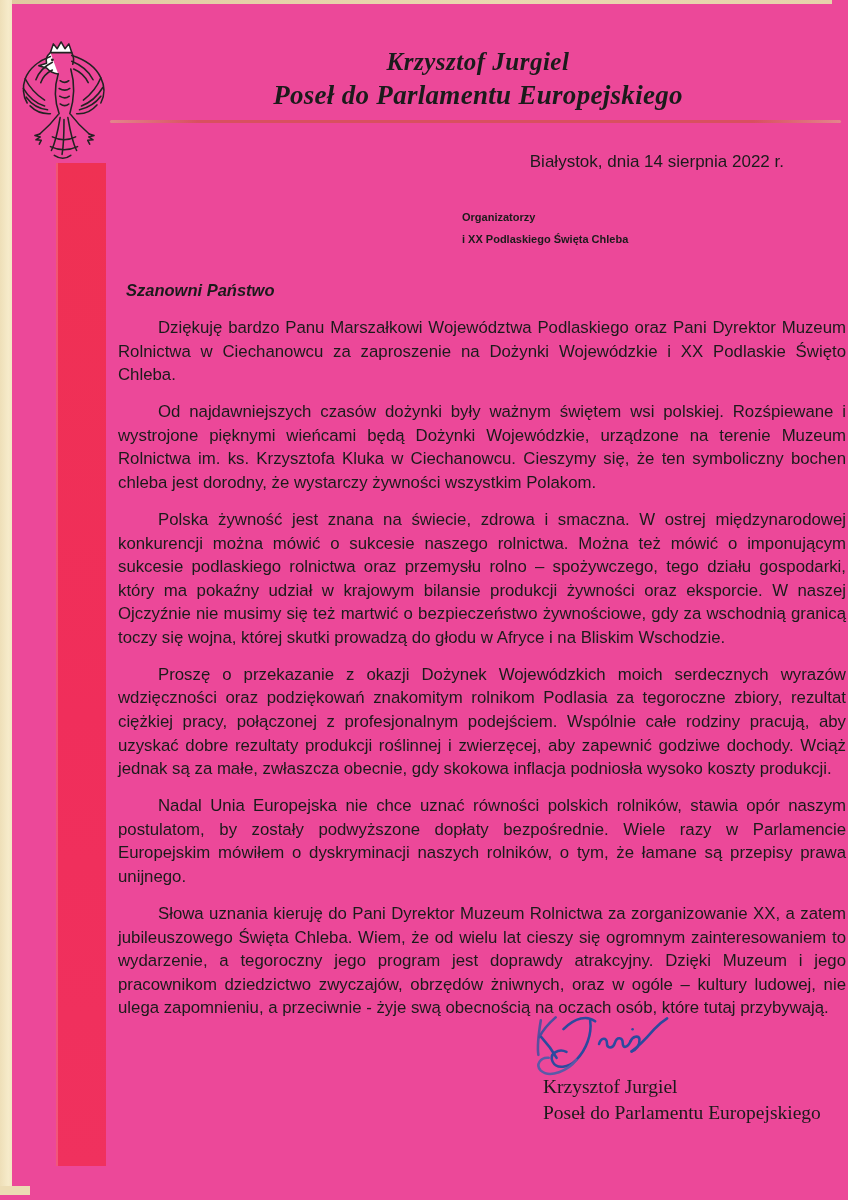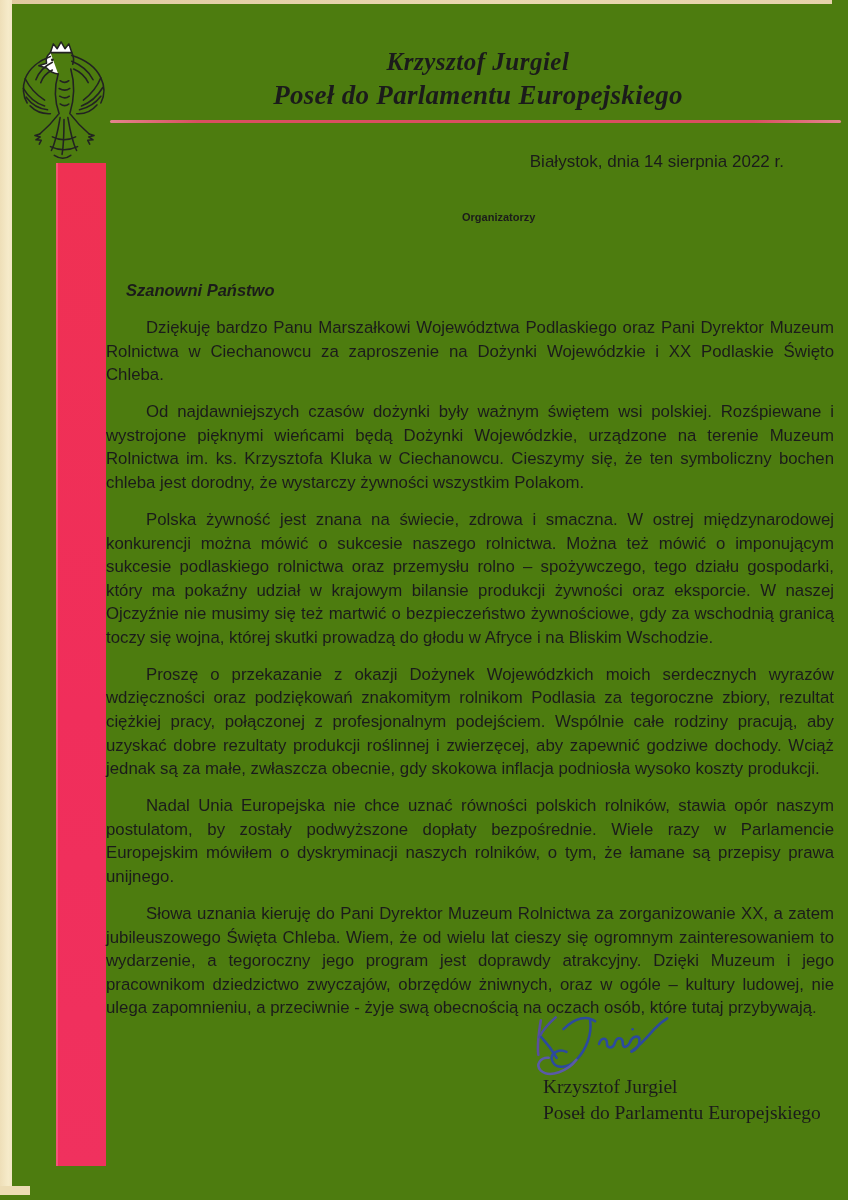--- a/index.html
+++ b/index.html
@@ -7,21 +7,21 @@
     --rule:#d94f60;
     --edge:#f2e3bd;
     --ink:#1b1b1b;
     --signature-ink:#2c4a9e;
   }
   *{margin:0;padding:0;box-sizing:border-box;}
   html,body{background:#ffffff;}
   .page{
     position:relative;
     width:848px;height:1200px;
-    background:#4d7c0f;
+    background:#ec4899;
     overflow:hidden;
     font-family:"Liberation Sans", sans-serif;
     color:var(--ink,#1b1b1b);
   }
   
   .edge-top{position:absolute;left:0;top:0;width:832px;height:4px;
     background:linear-gradient(90deg,#e0c9a0,#ead8b0 60%,#e6d2ab);}
   .edge-left{position:absolute;left:0;top:0;width:12px;height:1192px;
     background:linear-gradient(90deg,#eedfb8,#f6ebca 70%,#f3e6c2);}
   .edge-bottom{position:absolute;left:0;top:1186px;width:30px;height:9px;
@@ -40,21 +40,21 @@
   .dateline{position:absolute;right:64px;top:127px;font-size:17px;line-height:22px;margin-top:24px;}
   
   .accent-bar{position:absolute;left:56px;top:163px;width:50px;height:1003px;
     background:linear-gradient(180deg,#ef3153 0%,#f02e5b 55%,#f0315e 100%);
     box-shadow:inset 2px 0 0 rgba(255,255,255,.18);}
   
   .recipient{position:absolute;left:462px;top:206px;font-weight:700;
     font-size:11px;line-height:22.3px;}
   .salutation{position:absolute;left:126px;top:281px;font-weight:700;font-size:16.5px;font-style:italic;}
   
-  .body-text{position:absolute;left:106px;top:316px;width:728px;
+  .body-text{position:absolute;left:118px;top:316px;width:728px;
     font-size:16.8px;line-height:23.6px;text-align:justify;}
   .body-text p{text-indent:40px;margin-bottom:13.4px;}
   
   .sig-script{position:absolute;left:528px;top:1008px;width:148px;height:72px;}
   .sig-script svg{width:100%;height:100%;}
   .signer{position:absolute;left:543px;top:1074px;
     font-family:"Liberation Serif", serif;font-size:19.5px;line-height:25.5px;}
 </style>
 </head>
 <body>
@@ -116,20 +116,21 @@
     <div class="title">Poseł do Parlamentu Europejskiego</div>
   </div>
   <div class="rule"></div>
 
   <div class="dateline">Białystok, dnia 14 sierpnia 2022 r.</div>
 
   <div class="accent-bar"></div>
 
   <div class="recipient">
     <div>Organizatorzy</div>
+    <div>i XX Podlaskiego Święta Chleba</div>
   </div>
 
   <div class="salutation">Szanowni Państwo</div>
 
   <div class="body-text">
     <p>Dziękuję bardzo Panu Marszałkowi Województwa Podlaskiego oraz Pani Dyrektor Muzeum Rolnictwa w Ciechanowcu za zaproszenie na Dożynki Wojewódzkie i XX Podlaskie Święto Chleba.</p>
     <p>Od najdawniejszych czasów dożynki były ważnym świętem wsi polskiej. Rozśpiewane i wystrojone pięknymi wieńcami będą Dożynki Wojewódzkie, urządzone na terenie Muzeum Rolnictwa im. ks. Krzysztofa Kluka w Ciechanowcu. Cieszymy się, że ten symboliczny bochen chleba jest dorodny, że wystarczy żywności wszystkim Polakom.</p>
     <p>Polska żywność jest znana na świecie, zdrowa i smaczna. W ostrej międzynarodowej konkurencji można mówić o sukcesie naszego rolnictwa. Można też mówić o imponującym sukcesie podlaskiego rolnictwa oraz przemysłu rolno – spożywczego, tego działu gospodarki, który ma pokaźny udział w krajowym bilansie produkcji żywności oraz eksporcie. W naszej Ojczyźnie nie musimy się też martwić o bezpieczeństwo żywnościowe, gdy za wschodnią granicą toczy się wojna, której skutki prowadzą do głodu w Afryce i na Bliskim Wschodzie.</p>
     <p>Proszę o przekazanie z okazji Dożynek Wojewódzkich moich serdecznych wyrazów wdzięczności oraz podziękowań znakomitym rolnikom Podlasia za tegoroczne zbiory, rezultat ciężkiej pracy, połączonej z profesjonalnym podejściem. Wspólnie całe rodziny pracują, aby uzyskać dobre rezultaty produkcji roślinnej i zwierzęcej, aby zapewnić godziwe dochody. Wciąż jednak są za małe, zwłaszcza obecnie, gdy skokowa inflacja podniosła wysoko koszty produkcji.</p>
     <p>Nadal Unia Europejska nie chce uznać równości polskich rolników, stawia opór naszym postulatom, by zostały podwyższone dopłaty bezpośrednie. Wiele razy w Parlamencie Europejskim mówiłem o dyskryminacji naszych rolników, o tym, że łamane są przepisy prawa unijnego.</p>

